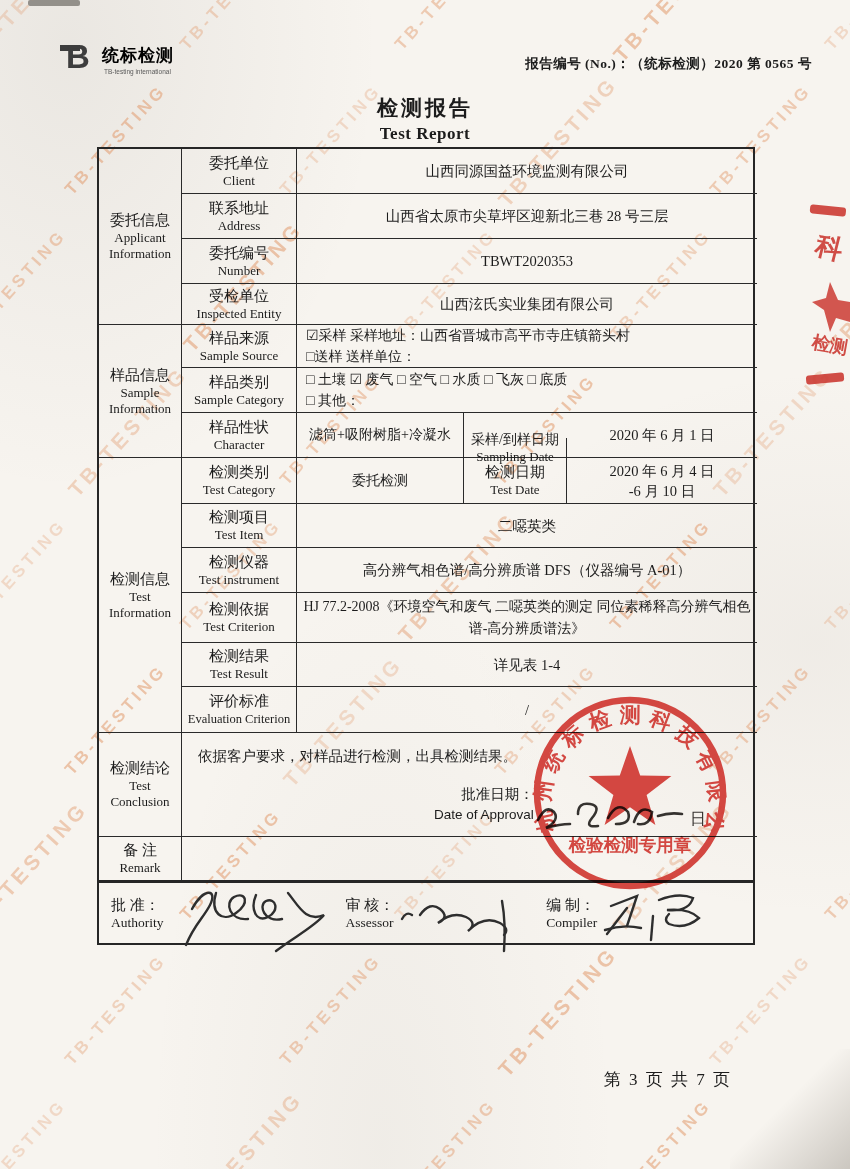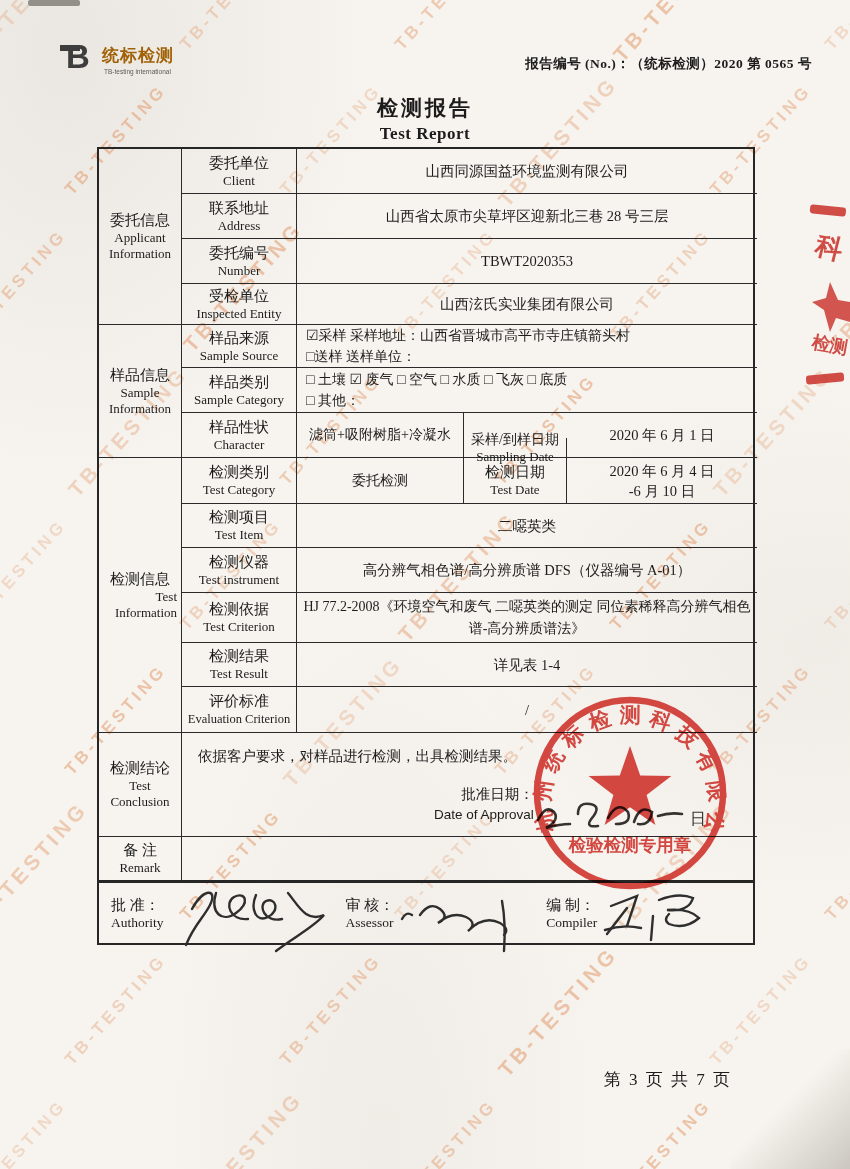--- a/index.html
+++ b/index.html
@@ -25,21 +25,21 @@
   .wm{position:absolute;font-family:"Liberation Sans","DejaVu Sans",sans-serif;font-weight:700;
       letter-spacing:4px;transform:rotate(-48deg);white-space:nowrap;}
   .content{position:absolute;inset:0;z-index:2;}
   
   .logo{position:absolute;left:60px;top:42px;display:flex;align-items:flex-start;}
   .logo-mark{position:relative;width:36px;height:36px;}
   .logo-mark .bar{position:absolute;left:0;top:3px;width:20px;height:6px;background:#3d3d3d;}
   .logo-mark .bee{position:absolute;left:6px;top:-4px;font-family:"Liberation Sans",sans-serif;
       font-size:33px;font-weight:700;color:#3d3d3d;}
   .logo-text{margin-left:6px;margin-top:2px;}
-  .logo-cn{font-family:"Liberation Sans","DejaVu Sans",sans-serif;font-size:17px;font-weight:700;color:#a16207;letter-spacing:1px;}
+  .logo-cn{font-family:"Liberation Sans","DejaVu Sans",sans-serif;font-size:17px;font-weight:700;color:#000000;letter-spacing:1px;}
   .logo-en{font-family:"Liberation Sans",sans-serif;font-size:6.5px;color:#5a5a5a;margin-top:1px;margin-left:2px;}
   .report-no{position:absolute;right:38px;top:55px;font-size:13.5px;font-weight:700;letter-spacing:.5px;}
   .title{position:absolute;left:0;right:0;top:94px;text-align:center;}
   .title-cn{font-size:21px;font-weight:700;letter-spacing:3px;}
   .title-en{font-size:17px;font-weight:700;margin-top:2px;letter-spacing:.5px;}
   
   .tbl{position:absolute;left:97px;top:147px;width:658px;
     display:grid;
     grid-template-columns:83px 115px 167px 103px 190px;
     grid-template-rows:45px 45px 45px 41px 43px 45px 45px 46px 44px 45px 50px 44px 46px 104px 43px;
@@ -150,21 +150,21 @@
     <div class="tbl">
 
       <div class="cell group" style="grid-column:1;grid-row:1/5;">
         <span class="lab-cn">委托信息</span>
         <span class="lab-en">Applicant Information</span>
       </div>
       <div class="cell group" style="grid-column:1;grid-row:5/8;">
         <span class="lab-cn">样品信息</span>
         <span class="lab-en">Sample Information</span>
       </div>
-      <div class="cell group" style="grid-column:1;grid-row:8/14;text-align:right;">
+      <div class="cell group" style="grid-column:1;grid-row:8/14;">
         <span class="lab-cn">检测信息</span>
         <span class="lab-en">Test Information</span>
       </div>
       <div class="cell group" style="grid-column:1;grid-row:14;">
         <span class="lab-cn">检测结论</span>
         <span class="lab-en">Test Conclusion</span>
       </div>
       <div class="cell group no-b" style="grid-column:1;grid-row:15;">
         <span class="lab-cn">备  注</span>
         <span class="lab-en">Remark</span>

